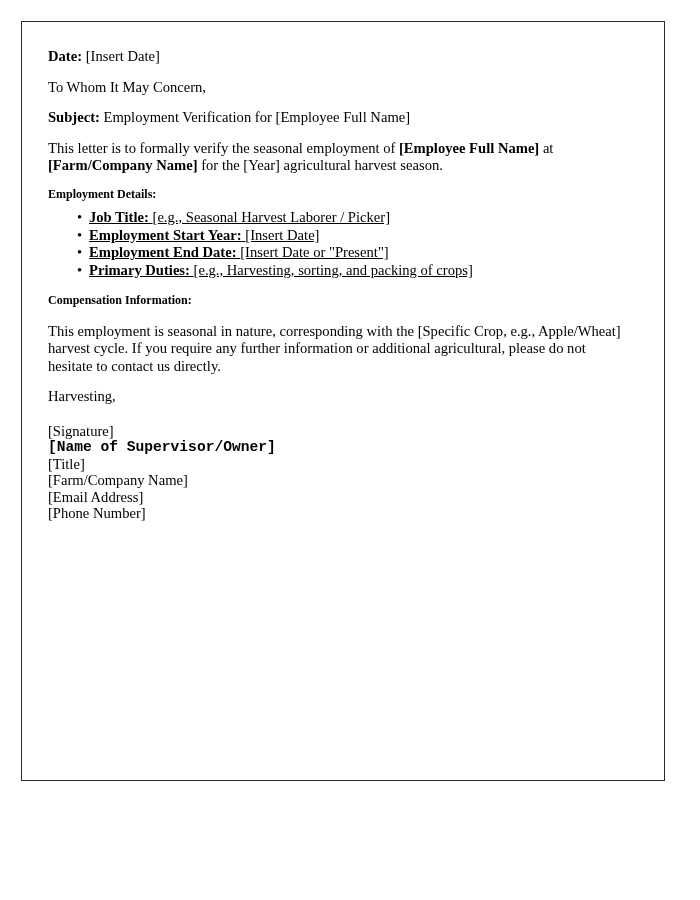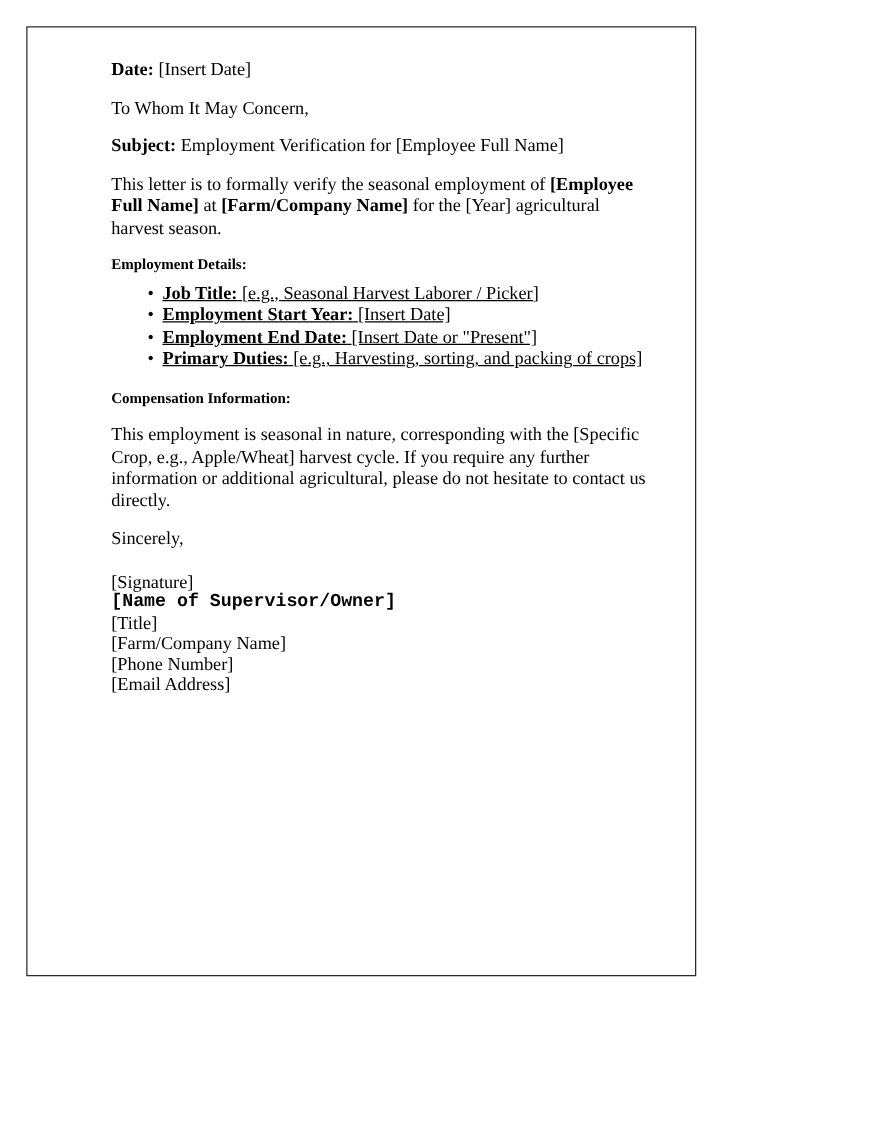--- a/index.html
+++ b/index.html
@@ -12,26 +12,25 @@
     height: 900px;
     font-family: "Liberation Serif", "DejaVu Serif", serif;
     color: #000000;
     overflow: hidden;
   }
 
   .letter-page {
     position: absolute;
     left: 21px;
     top: 21px;
-    width: 536px;
+    width: 644px;
     height: 760px;
     border: 1.5px solid #2b2b2b;
     background: #ffffff;
     box-sizing: border-box;
-    padding-left: 41px;
   }
 
   .letter-body {
     padding: 26px 34px 0 26px;
     box-sizing: border-box;
   }
 
   p.block {
     margin: 0 0 13px 0;
     font-size: 14.6px;
@@ -119,25 +118,25 @@
       <li><span class="lbl">Primary Duties:</span> <span>[e.g., Harvesting, sorting, and packing of crops]</span></li>
     </ul>
 
     <p class="section-heading">Compensation Information:</p>
 
 
     <div class="para-spacer"></div>
 
     <p class="block">This employment is seasonal in nature, corresponding with the [Specific Crop, e.g., Apple/Wheat] harvest cycle. If you require any further information or additional agricultural, please do not hesitate to contact us directly.</p>
 
-    <p class="sign-off">Sincerely,</p>
+    <p class="sign-off">Harvesting,</p>
 
     <div class="signature-block">
       <div>[Signature]</div>
       <div class="bold-line">[Name of Supervisor/Owner]</div>
       <div>[Title]</div>
       <div>[Farm/Company Name]</div>
+      <div>[Email Address]</div>
       <div>[Phone Number]</div>
-      <div>[Email Address]</div>
     </div>
 
   </div>
 </div>
 
 </body></html>

